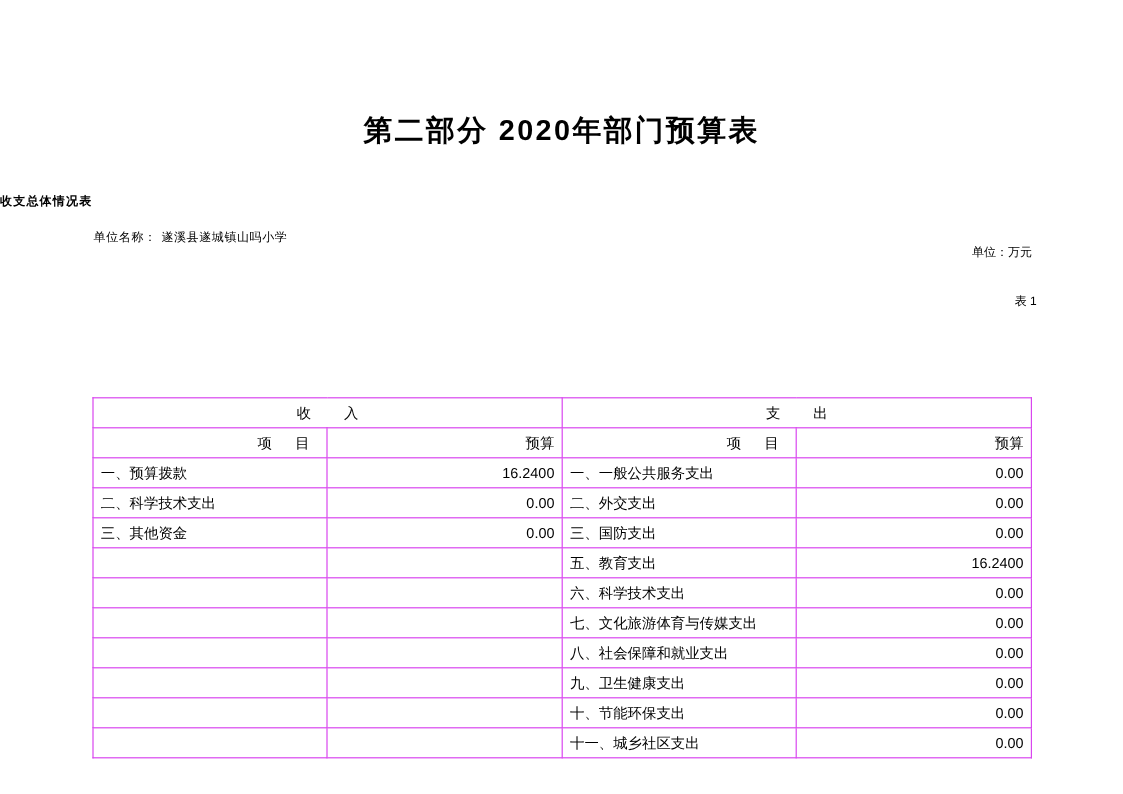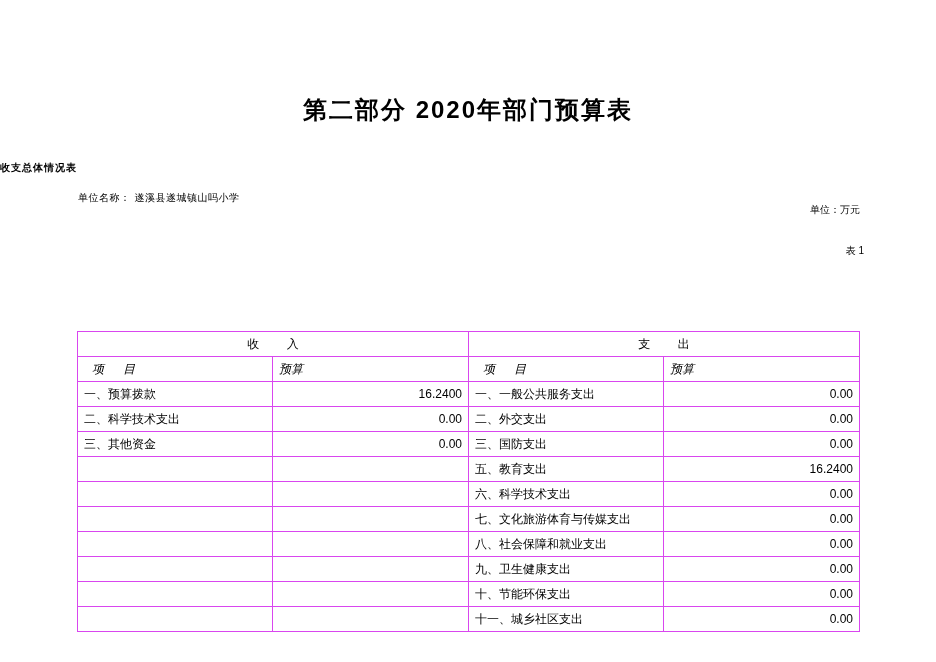--- a/index.html
+++ b/index.html
@@ -83,23 +83,22 @@
     font-size: 12px;
     line-height: 1.2;
   }
   .grp-head {
     text-align: center;
     letter-spacing: 12px;
     text-indent: 12px;
     font-size: 10px;
   }
   .col-head {
-    text-align: left;
-    font-size: 10px;
-    font-style: italic;
+    text-align: right;
+    font-size: 10px;
   }
   .col-head-item {
     letter-spacing: 8px;
     text-indent: 8px;
   }
   .item-cell {
     text-align: left;
     padding-left: 14px;
   }
   .num-cell {

